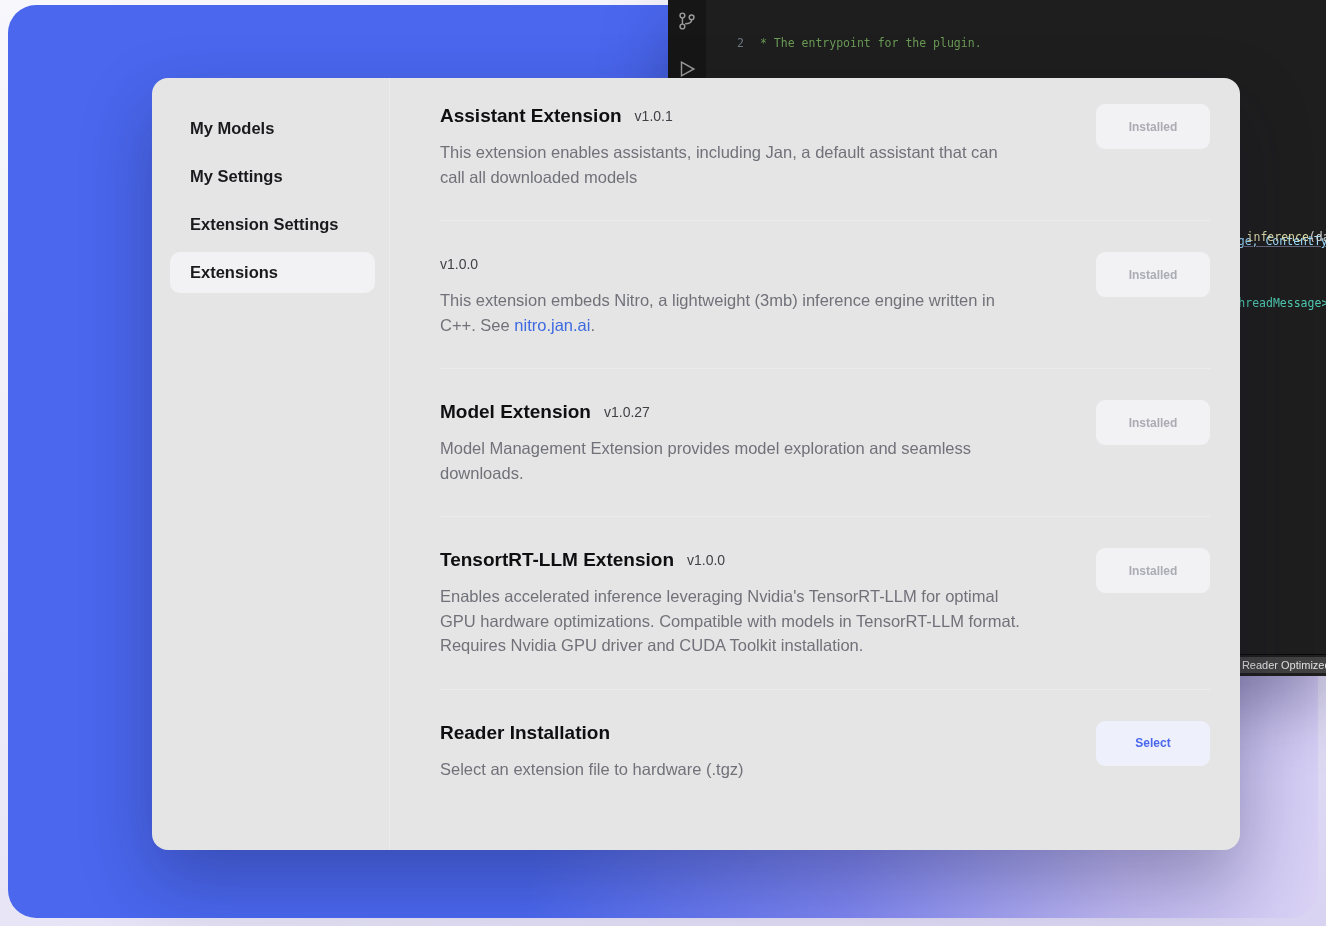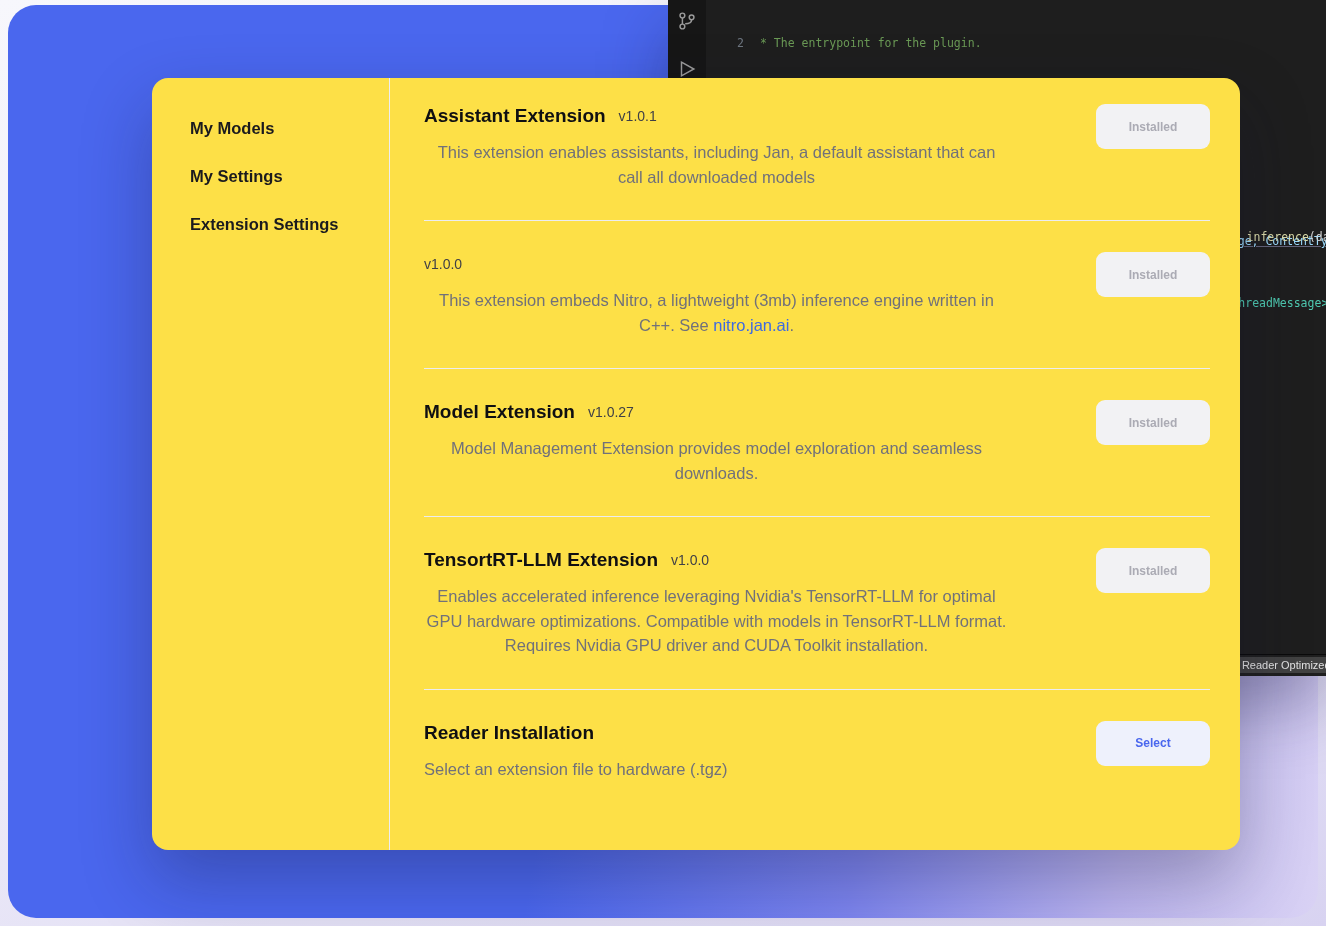--- a/index.html
+++ b/index.html
@@ -62,42 +62,42 @@
   }
   .status-go { position: absolute; left: 506px; top: 4px; }
   .status-chip {
     position: absolute; left: 528px; top: 2px;
     background: #424242; color: #e2e2e2; padding: 2px 8px; white-space: nowrap;
   }
 
   
   .card {
     position: absolute; left: 152px; top: 78px; width: 1088px; height: 772px;
-    background: #fde047; border-radius: 16px;
+    background: #e5e5e5; border-radius: 16px;
     box-shadow: 0 30px 70px rgba(20,20,50,.30);
-    display: flex; overflow: hidden;
+    display: flex; overflow: hidden; gap: 16px;
   }
   .sidebar {
     width: 238px; flex: none;
     border-right: 1px solid #ececf0;
     padding: 30px 14px 0 18px;
   }
   .side-item {
     font-weight: 700; font-size: 16.5px; color: #1a1a1e;
     padding: 11px 20px; border-radius: 10px; margin-bottom: 7px;
     cursor: pointer; white-space: nowrap;
   }
   .side-item.active { background: #f2f2f4; }
 
   .content { flex: 1; padding: 26px 30px 0 34px; overflow: hidden; }
   .row { display: flex; justify-content: space-between; align-items: flex-start; }
   .row-text { max-width: 585px; }
   .ext-title { font-size: 19px; line-height: 24px; color: #0f0f12; font-weight: 700; display: flex; align-items: flex-start; gap: 13px; }
   .ext-version { font-size: 14px; font-weight: 400; color: #3f3f46; }
-  .ext-desc { margin-top: 12px; font-size: 16.5px; line-height: 24.5px; color: #71717a; text-align: center; }
+  .ext-desc { margin-top: 12px; font-size: 16.5px; line-height: 24.5px; color: #71717a; }
   .link { color: #3e6ae1; cursor: pointer; }
   .btn {
     min-width: 114px; height: 45px; border: 0; border-radius: 9px;
     background: #f2f2f4; color: #ababb4;
     font-weight: 600; font-size: 12px; font-family: inherit;
     padding: 0 22px; cursor: pointer; flex: none;
   }
   .btn.primary { color: #4a67ee; background: #eef1fc; }
   .divider { border: 0; border-top: 1px solid #ececf0; margin: 31px 0; }
 </style>
@@ -156,20 +156,21 @@
     <span class="status-chip">Screen Reader Optimized</span>
   </div>
 </div>
 
 <div class="card">
 
   <div class="sidebar">
     <div class="side-item">My Models</div>
     <div class="side-item">My Settings</div>
     <div class="side-item">Extension Settings</div>
+    <div class="side-item active">Extensions</div>
   </div>
 
   <div class="content">
 
     <div class="row">
       <div class="row-text">
         <div class="ext-title">
           <span>Assistant Extension</span>
           <span class="ext-version">v1.0.1</span>
         </div>

